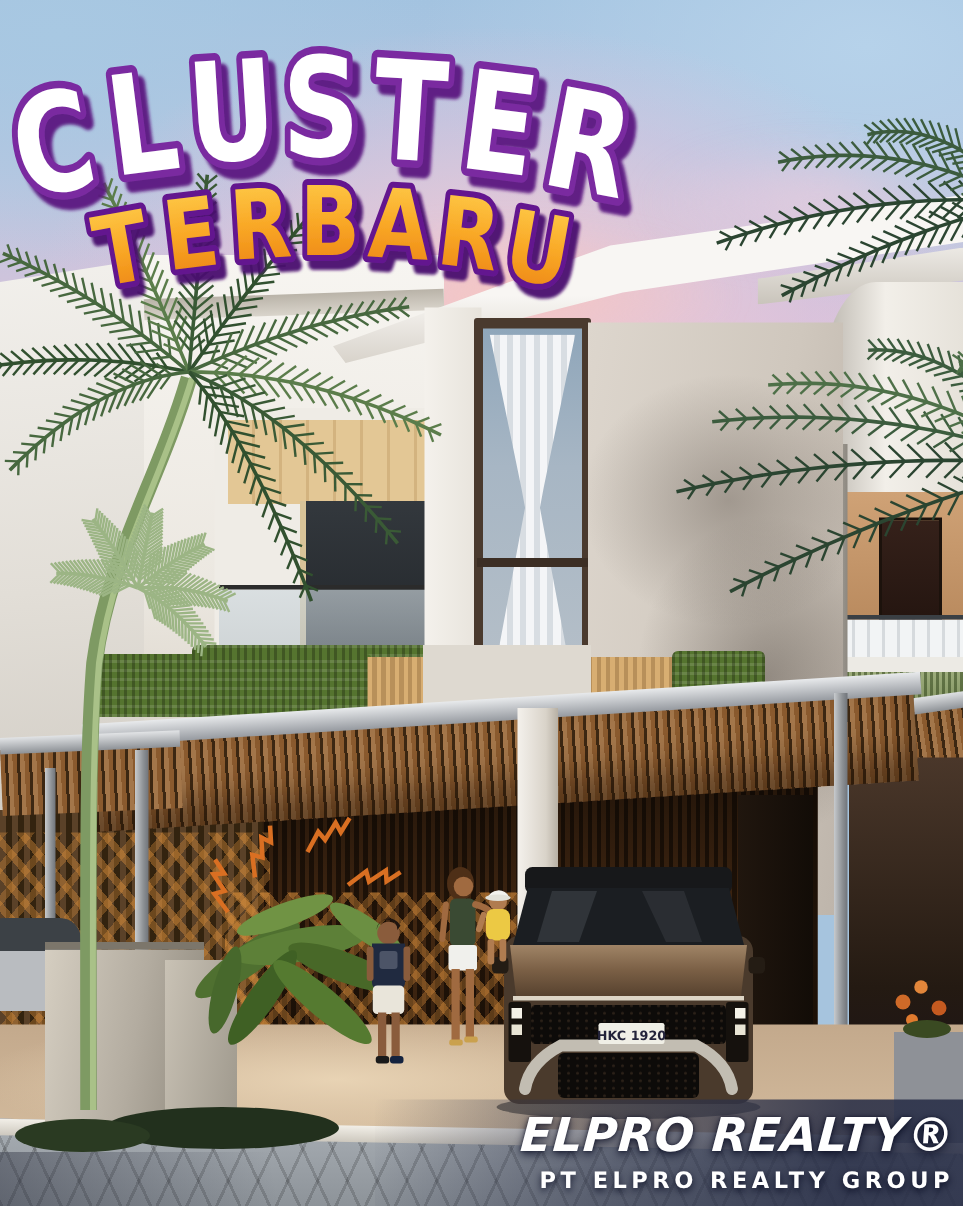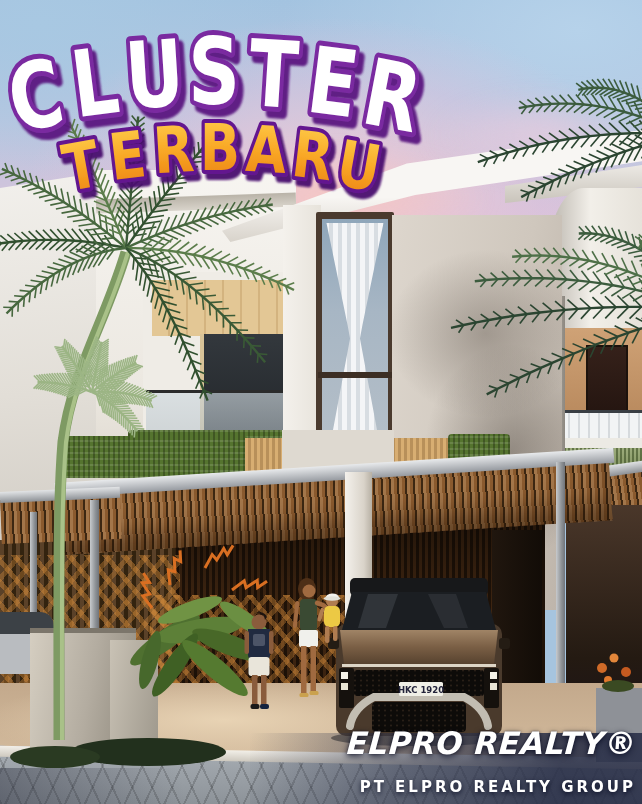--- a/index.html
+++ b/index.html
@@ -9,21 +9,21 @@
   .woodv{background:repeating-linear-gradient(90deg,#8a5a2e 0 3px,#3c2712 3px 5px,#a3764a 5px 8px);}
   .slatdark{background:#352011;background-image:repeating-linear-gradient(90deg,#241509 0 3px,#4a2c14 3px 6px);}
   .hedge{background:#55742f;background-image:repeating-linear-gradient(90deg,rgba(0,0,0,.25) 0 2px,transparent 2px 5px),repeating-linear-gradient(0deg,rgba(255,255,255,.12) 0 2px,transparent 2px 6px);border-radius:4px 4px 0 0;}
   .vines{background:#7b904f;background-image:repeating-linear-gradient(90deg,rgba(30,50,10,.45) 0 2px,transparent 2px 4px),linear-gradient(180deg,rgba(255,255,255,.25),rgba(20,40,5,.35));}
   .tanfence{background:repeating-linear-gradient(90deg,#d8ae72 0 3px,#b8905a 3px 6px);}
   .post{background:linear-gradient(90deg,#c7cacd,#8e9296 60%,#70747a);}
   .whitecol{background:linear-gradient(90deg,#f4f1ec,#d9d3c9 70%,#b7b0a4);}
   .crisscross{background-image:repeating-linear-gradient(50deg,rgba(222,145,60,.40) 0 5px,transparent 5px 14px),repeating-linear-gradient(-50deg,rgba(222,145,60,.33) 0 5px,transparent 5px 14px);}
   .brand{position:absolute;right:6px;bottom:8px;text-align:right;color:#fff;}
   .brand .company{font-size:31px;font-weight:bold;font-style:italic;letter-spacing:.5px;text-shadow:0 2px 6px rgba(5,8,30,.85),0 0 2px rgba(5,8,30,.6);transform:skewX(-4deg);}
-  .brand .group{font-size:15px;font-weight:bold;letter-spacing:3px;margin-top:17px;text-shadow:0 2px 5px rgba(5,8,30,.85);}
+  .brand .group{font-size:15px;font-weight:bold;letter-spacing:3px;margin-top:3px;text-shadow:0 2px 5px rgba(5,8,30,.85);}
   svg text{font-family:"DejaVu Sans",sans-serif;font-weight:bold;}
 </style>
 </head>
 <body>
 
 <div class="stage">
 
   <div class="abs" style="left:0;top:0;width:642px;height:380px;
     background:
       radial-gradient(ellipse 430px 250px at 52% 52%, rgba(243,203,212,.95) 0%, rgba(223,194,220,.45) 48%, transparent 72%),

